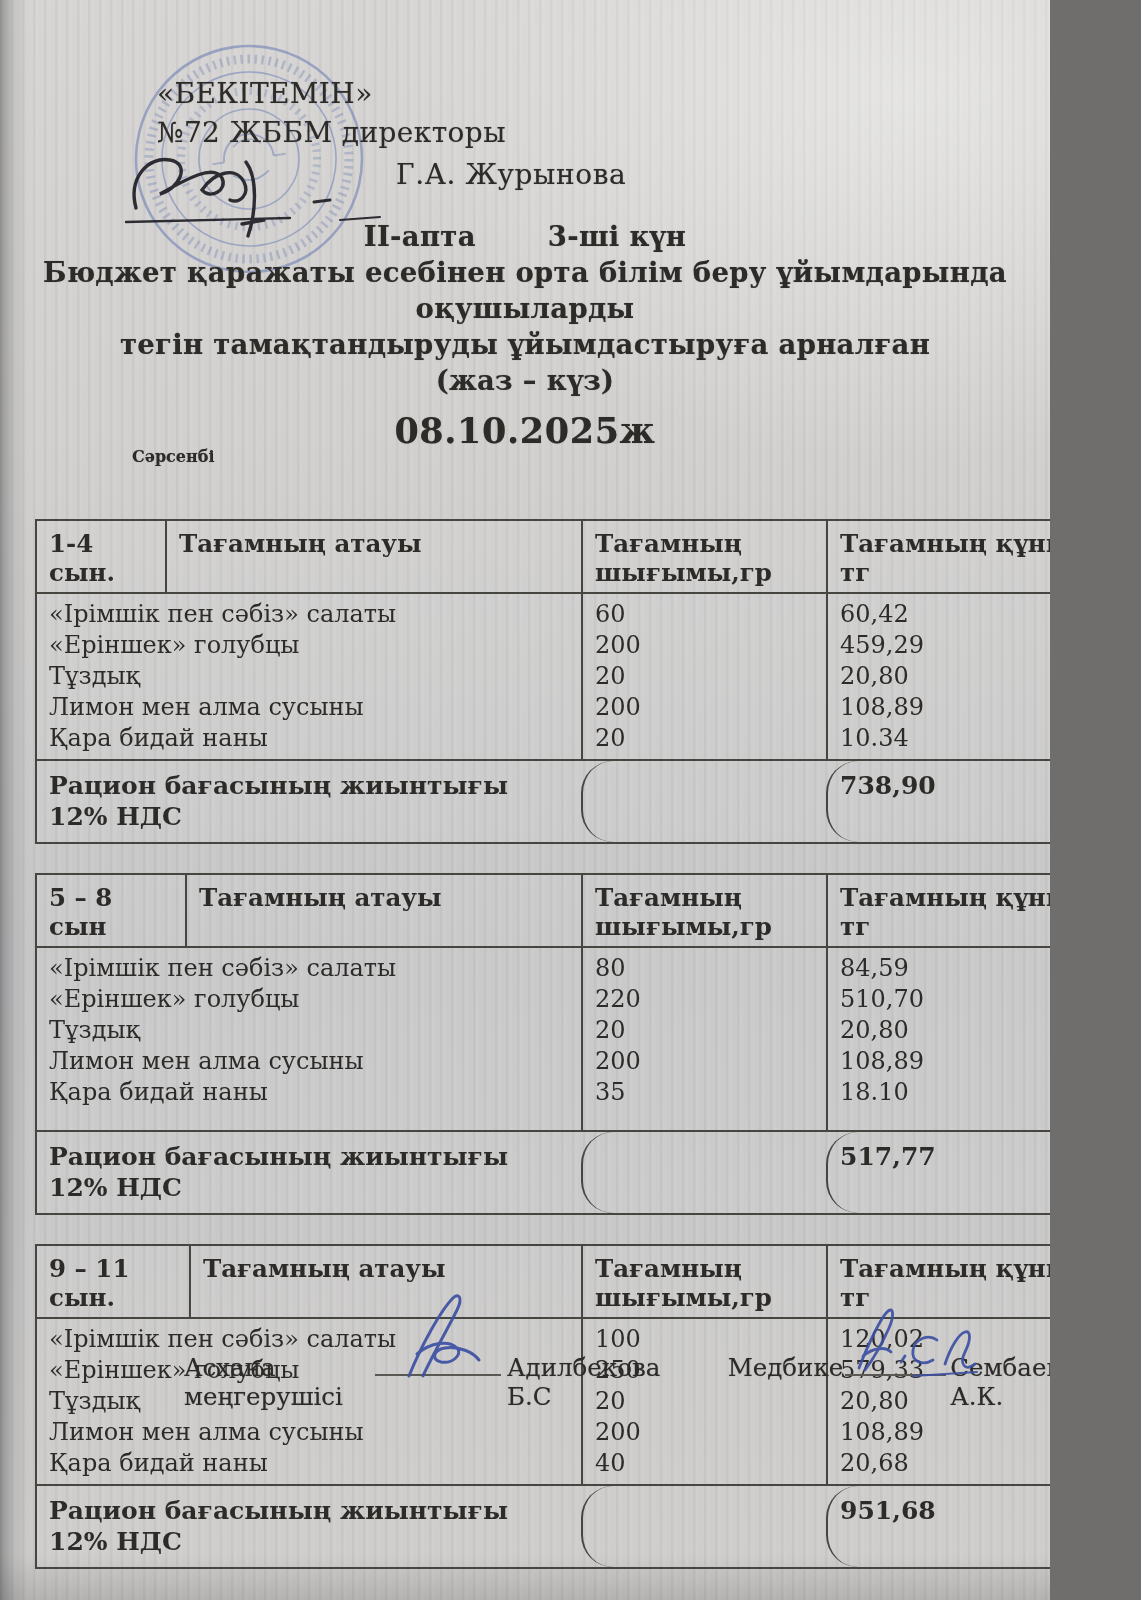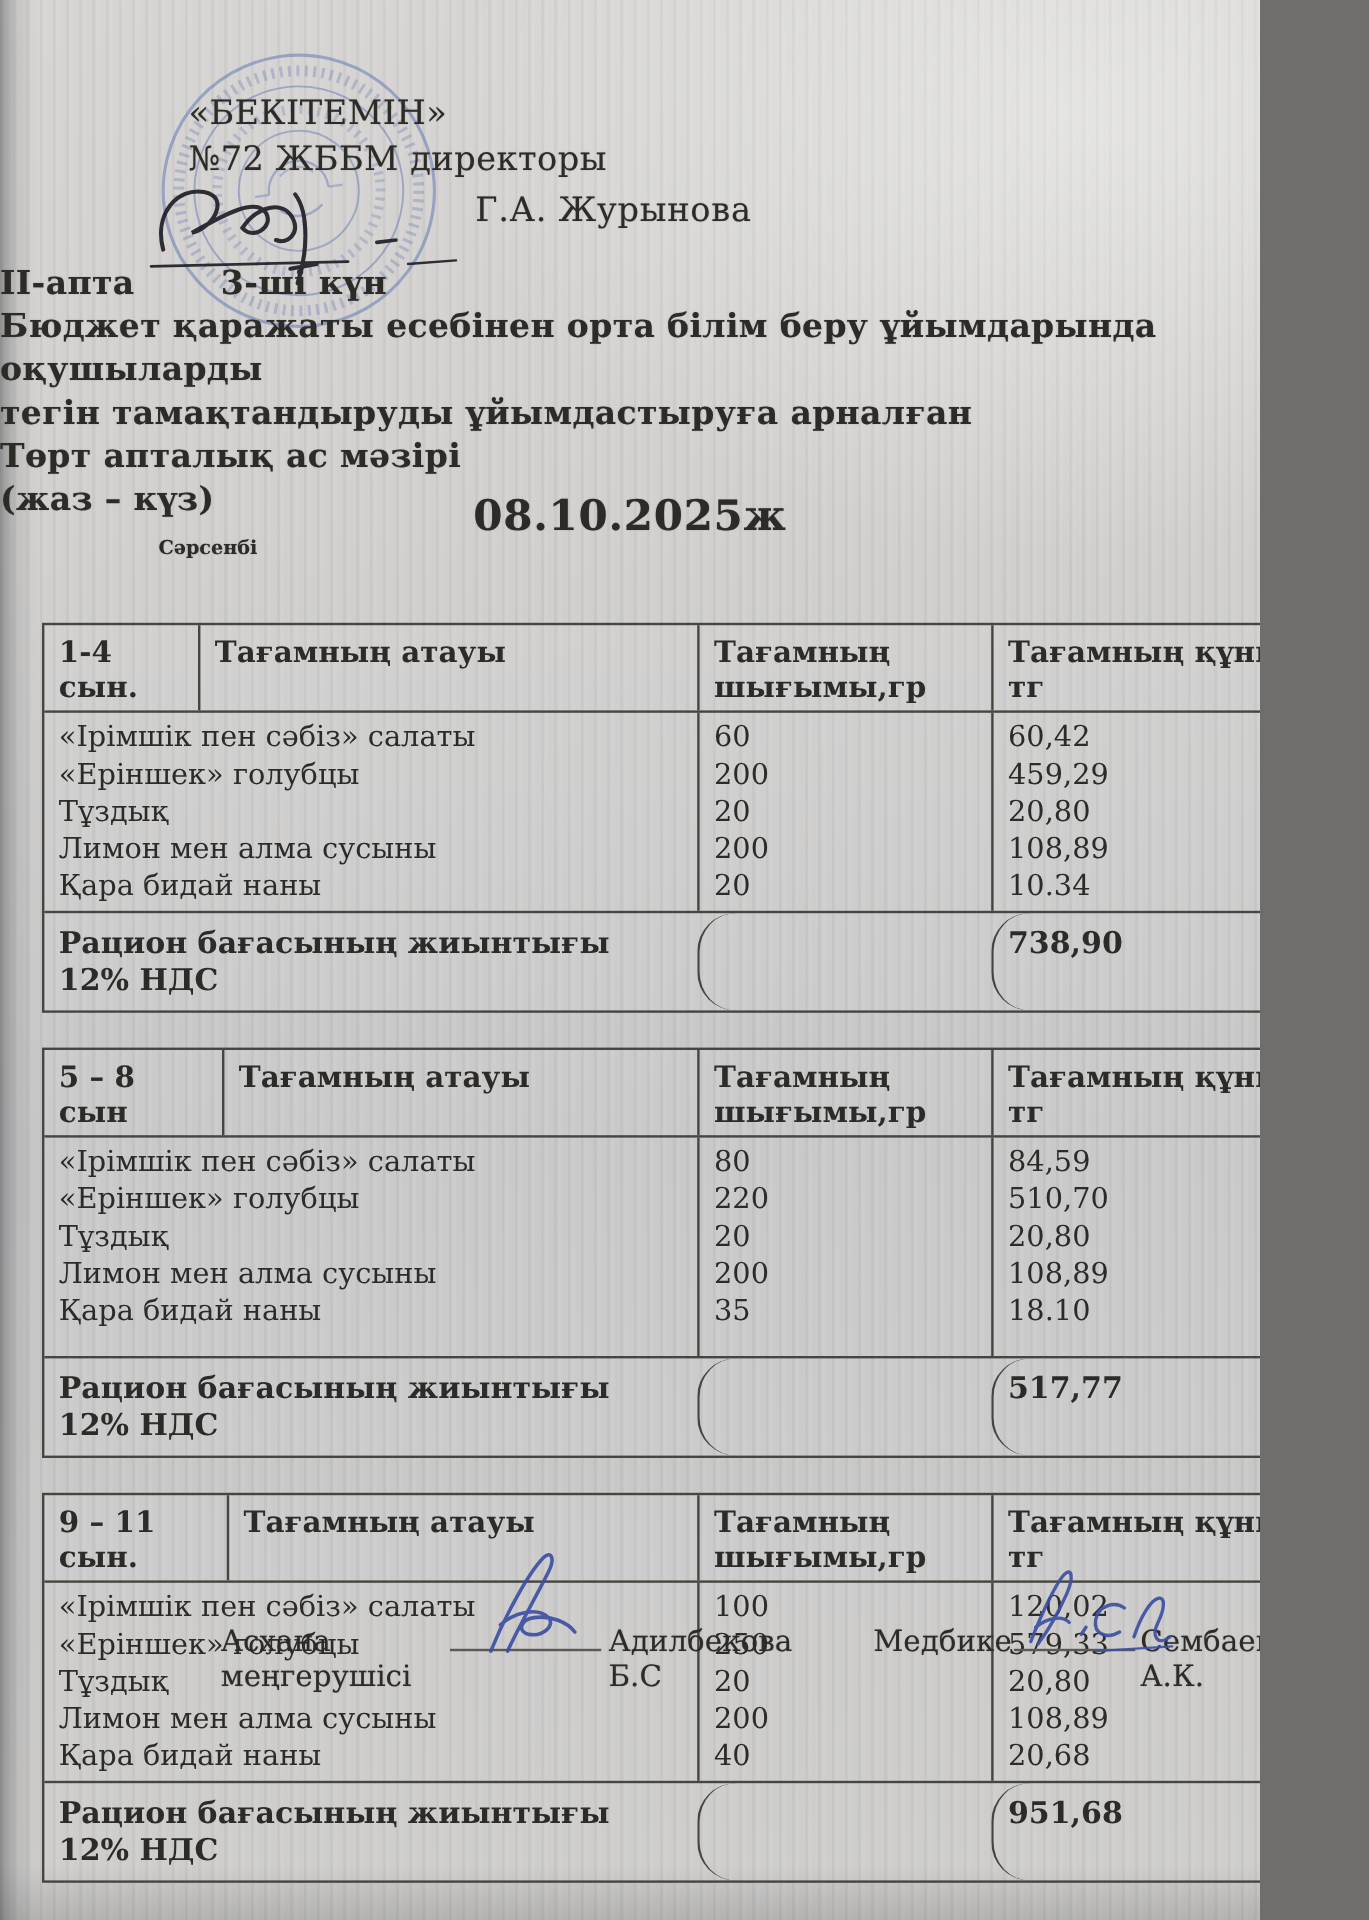--- a/index.html
+++ b/index.html
@@ -18,21 +18,21 @@
 
   
   .stamp{position:absolute;left:123px;top:33px;z-index:1;opacity:0.62;}
 
   
   .approval{position:absolute;left:157px;top:74px;z-index:2;font-size:28px;line-height:39px;letter-spacing:.4px;}
   .director-sig{position:absolute;left:118px;top:138px;z-index:2;}
   .director-name{position:absolute;left:396px;top:158px;z-index:2;font-size:28px;letter-spacing:.6px;}
 
   
-  .titles{position:absolute;left:0;top:218px;width:100%;z-index:2;
+  .titles{position:absolute;left:0;top:218px;width:100%;text-align:center;z-index:2;
           font-weight:bold;font-size:27.5px;line-height:36px;letter-spacing:.3px;}
   .titles .gap{display:inline-block;width:72px;}
 
   .date-line{position:absolute;left:0;top:410px;width:100%;text-align:center;z-index:2;
              font-weight:bold;font-size:35px;letter-spacing:.6px;}
   .weekday{position:absolute;left:132px;top:447px;z-index:2;font-weight:bold;font-size:16px;}
 
   
   .tables{position:absolute;left:35px;top:490px;width:1073px;z-index:2;}
   .menu-table{border:2.2px solid #47453f;margin-bottom:8px;background:rgba(255,255,255,0.06);margin-top:29px;}
@@ -91,21 +91,20 @@
       <path d="M196,64 L212,62" stroke-width="3"></path>
       <path d="M222,82 L262,79" stroke-width="2"></path>
     </g>
   </svg>
   <div class="director-name txt-soft">Г.А. Журынова</div>
 
   <div class="titles txt-soft">
     <div><span>II-апта</span><span class="gap"></span><span>3-ші күн</span></div>
     <div>Бюджет қаражаты есебінен орта білім беру ұйымдарында оқушыларды</div>
     <div>тегін тамақтандыруды ұйымдастыруға арналған</div>
-    <div>Төрт апталық ас мәзірі</div>
     <div>(жаз – күз)</div>
   </div>
 
   <div class="date-line txt-soft">08.10.2025ж</div>
   <div class="weekday txt-soft">Сәрсенбі</div>
 
   <div class="tables">
 
     <div class="menu-table t1">
       <div class="row head">

